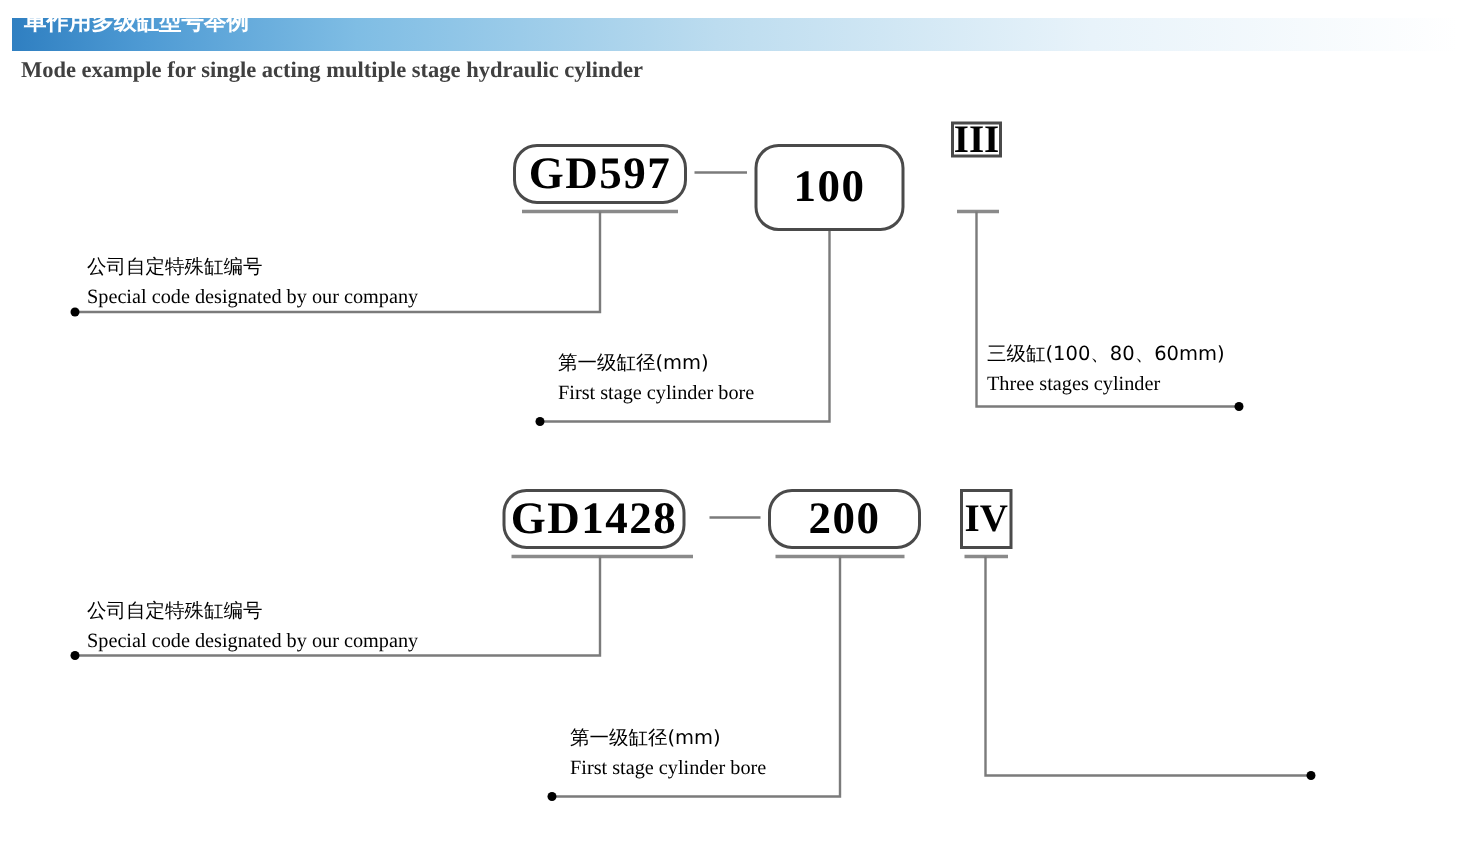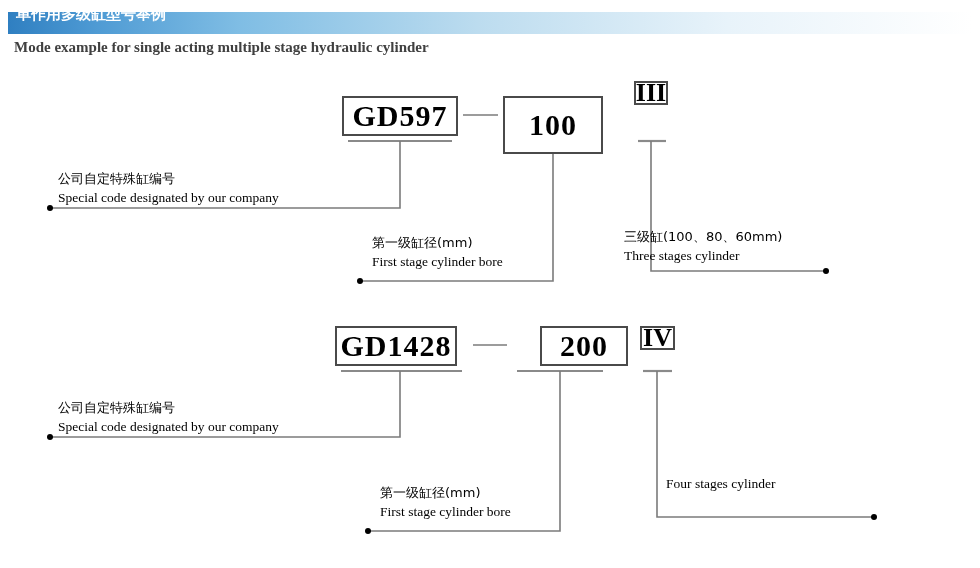--- a/index.html
+++ b/index.html
@@ -62,21 +62,21 @@
     border: 2px solid #4a4a4a;
     background: #ffffff;
     display: flex;
     align-items: center;
     justify-content: center;
     font-family: "Liberation Serif", "DejaVu Serif", serif;
     font-weight: bold;
     color: #000000;
     letter-spacing: 1px;
   }
-  .code-box.big   { font-size: 30px; }
+  .code-box.big   { font-size: 30px; border-radius: 16px; }
   .code-box.roman { font-size: 26px; letter-spacing: 0px; }
 
   
   .annot {
     position: absolute;
     white-space: nowrap;
   }
   .annot .cn {
     font-family: "DejaVu Sans", "Liberation Sans", sans-serif;
     font-size: 13px;
@@ -163,36 +163,35 @@
 <div class="annot" style="left:58px; top:170px;">
   <div class="cn">公司自定特殊缸编号</div>
   <div class="en">Special code designated by our company</div>
 </div>
 
 <div class="annot" style="left:372px; top:234px;">
   <div class="cn">第一级缸径(mm)</div>
   <div class="en">First stage cylinder bore</div>
 </div>
 
-<div class="annot" style="left:624px; top:228px;">
+<div class="annot" style="left:658px; top:228px;">
   <div class="cn">三级缸(100、80、60mm)</div>
   <div class="en">Three stages cylinder</div>
 </div>
 
 <div class="code-box big" style="left:335px; top:326px; width:122px; height:40px;">GD1428</div>
 
-<div class="code-box big" style="left:540px; top:326px; width:88px; height:40px;">200</div>
+<div class="code-box big" style="left:512px; top:326px; width:102px; height:40px;">200</div>
 
-<div class="code-box roman" style="left:640px; top:326px; width:35px; height:24px;">IV</div>
+<div class="code-box roman" style="left:640px; top:326px; width:35px; height:40px;">IV</div>
 
 <div class="annot" style="left:58px; top:399px;">
   <div class="cn">公司自定特殊缸编号</div>
   <div class="en">Special code designated by our company</div>
 </div>
 
 <div class="annot" style="left:380px; top:484px;">
   <div class="cn">第一级缸径(mm)</div>
   <div class="en">First stage cylinder bore</div>
 </div>
 
 <div class="annot" style="left:666px; top:474px;">
-  <div class="en">Four stages cylinder</div>
 </div>
 
 </body></html>

